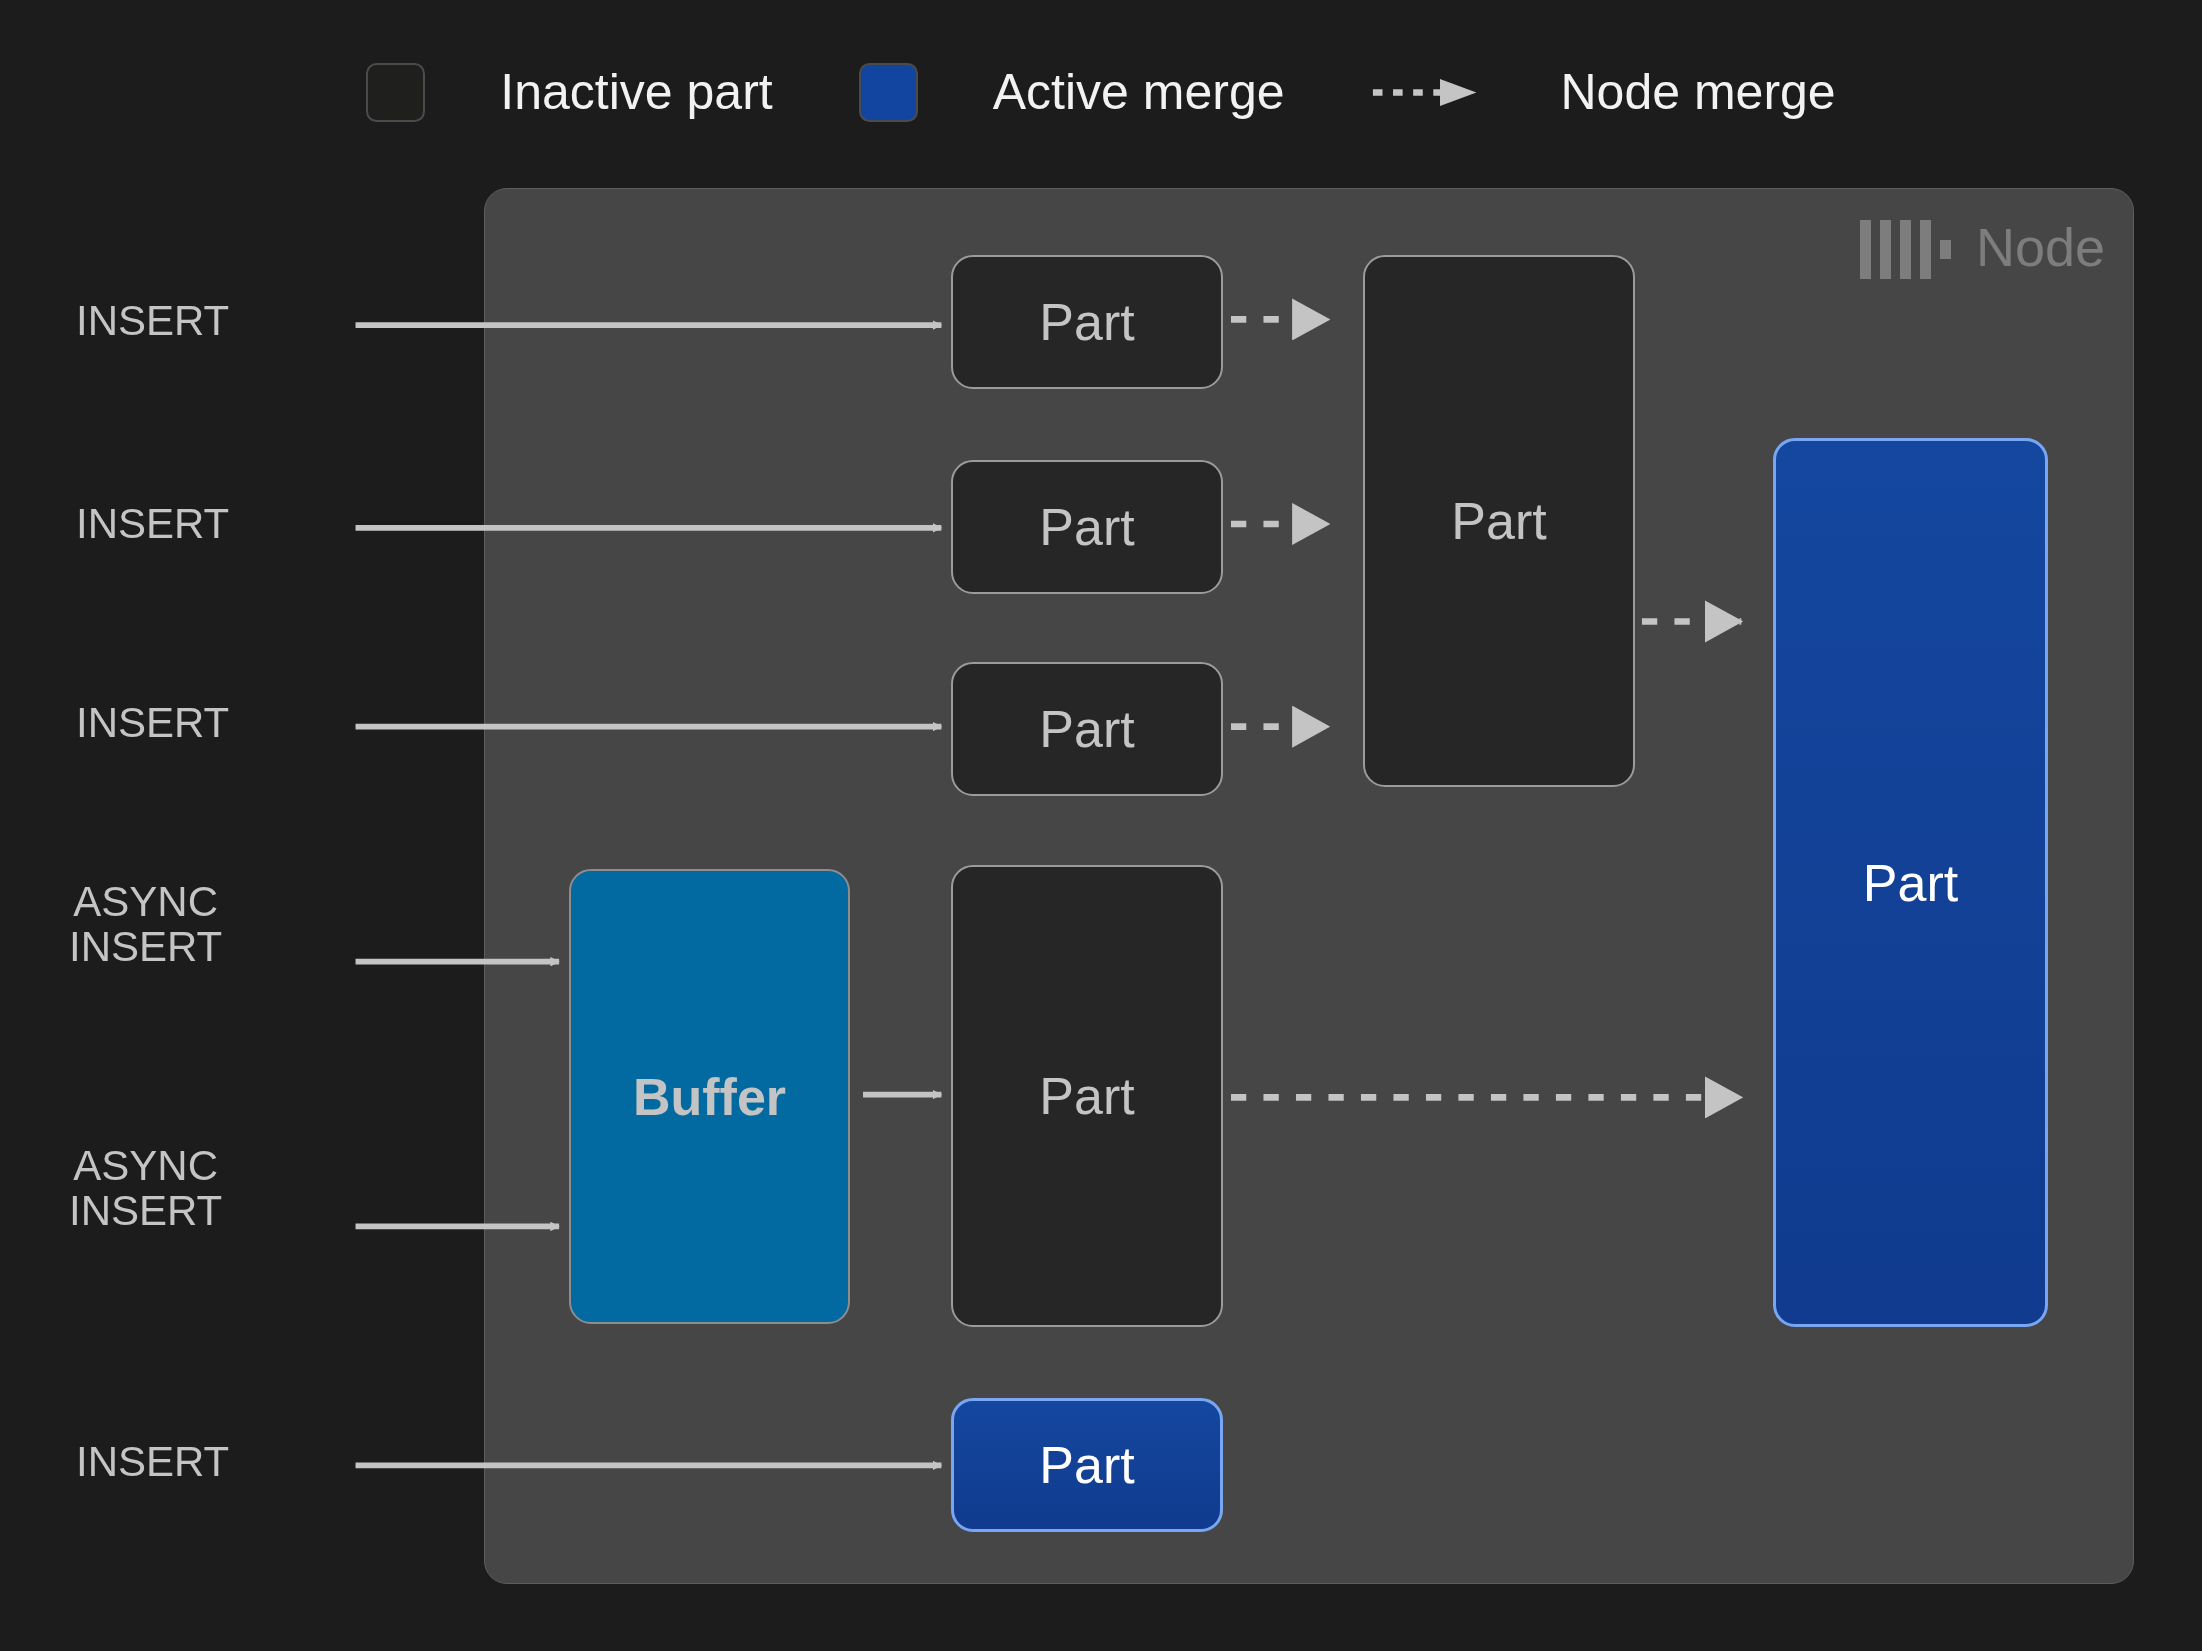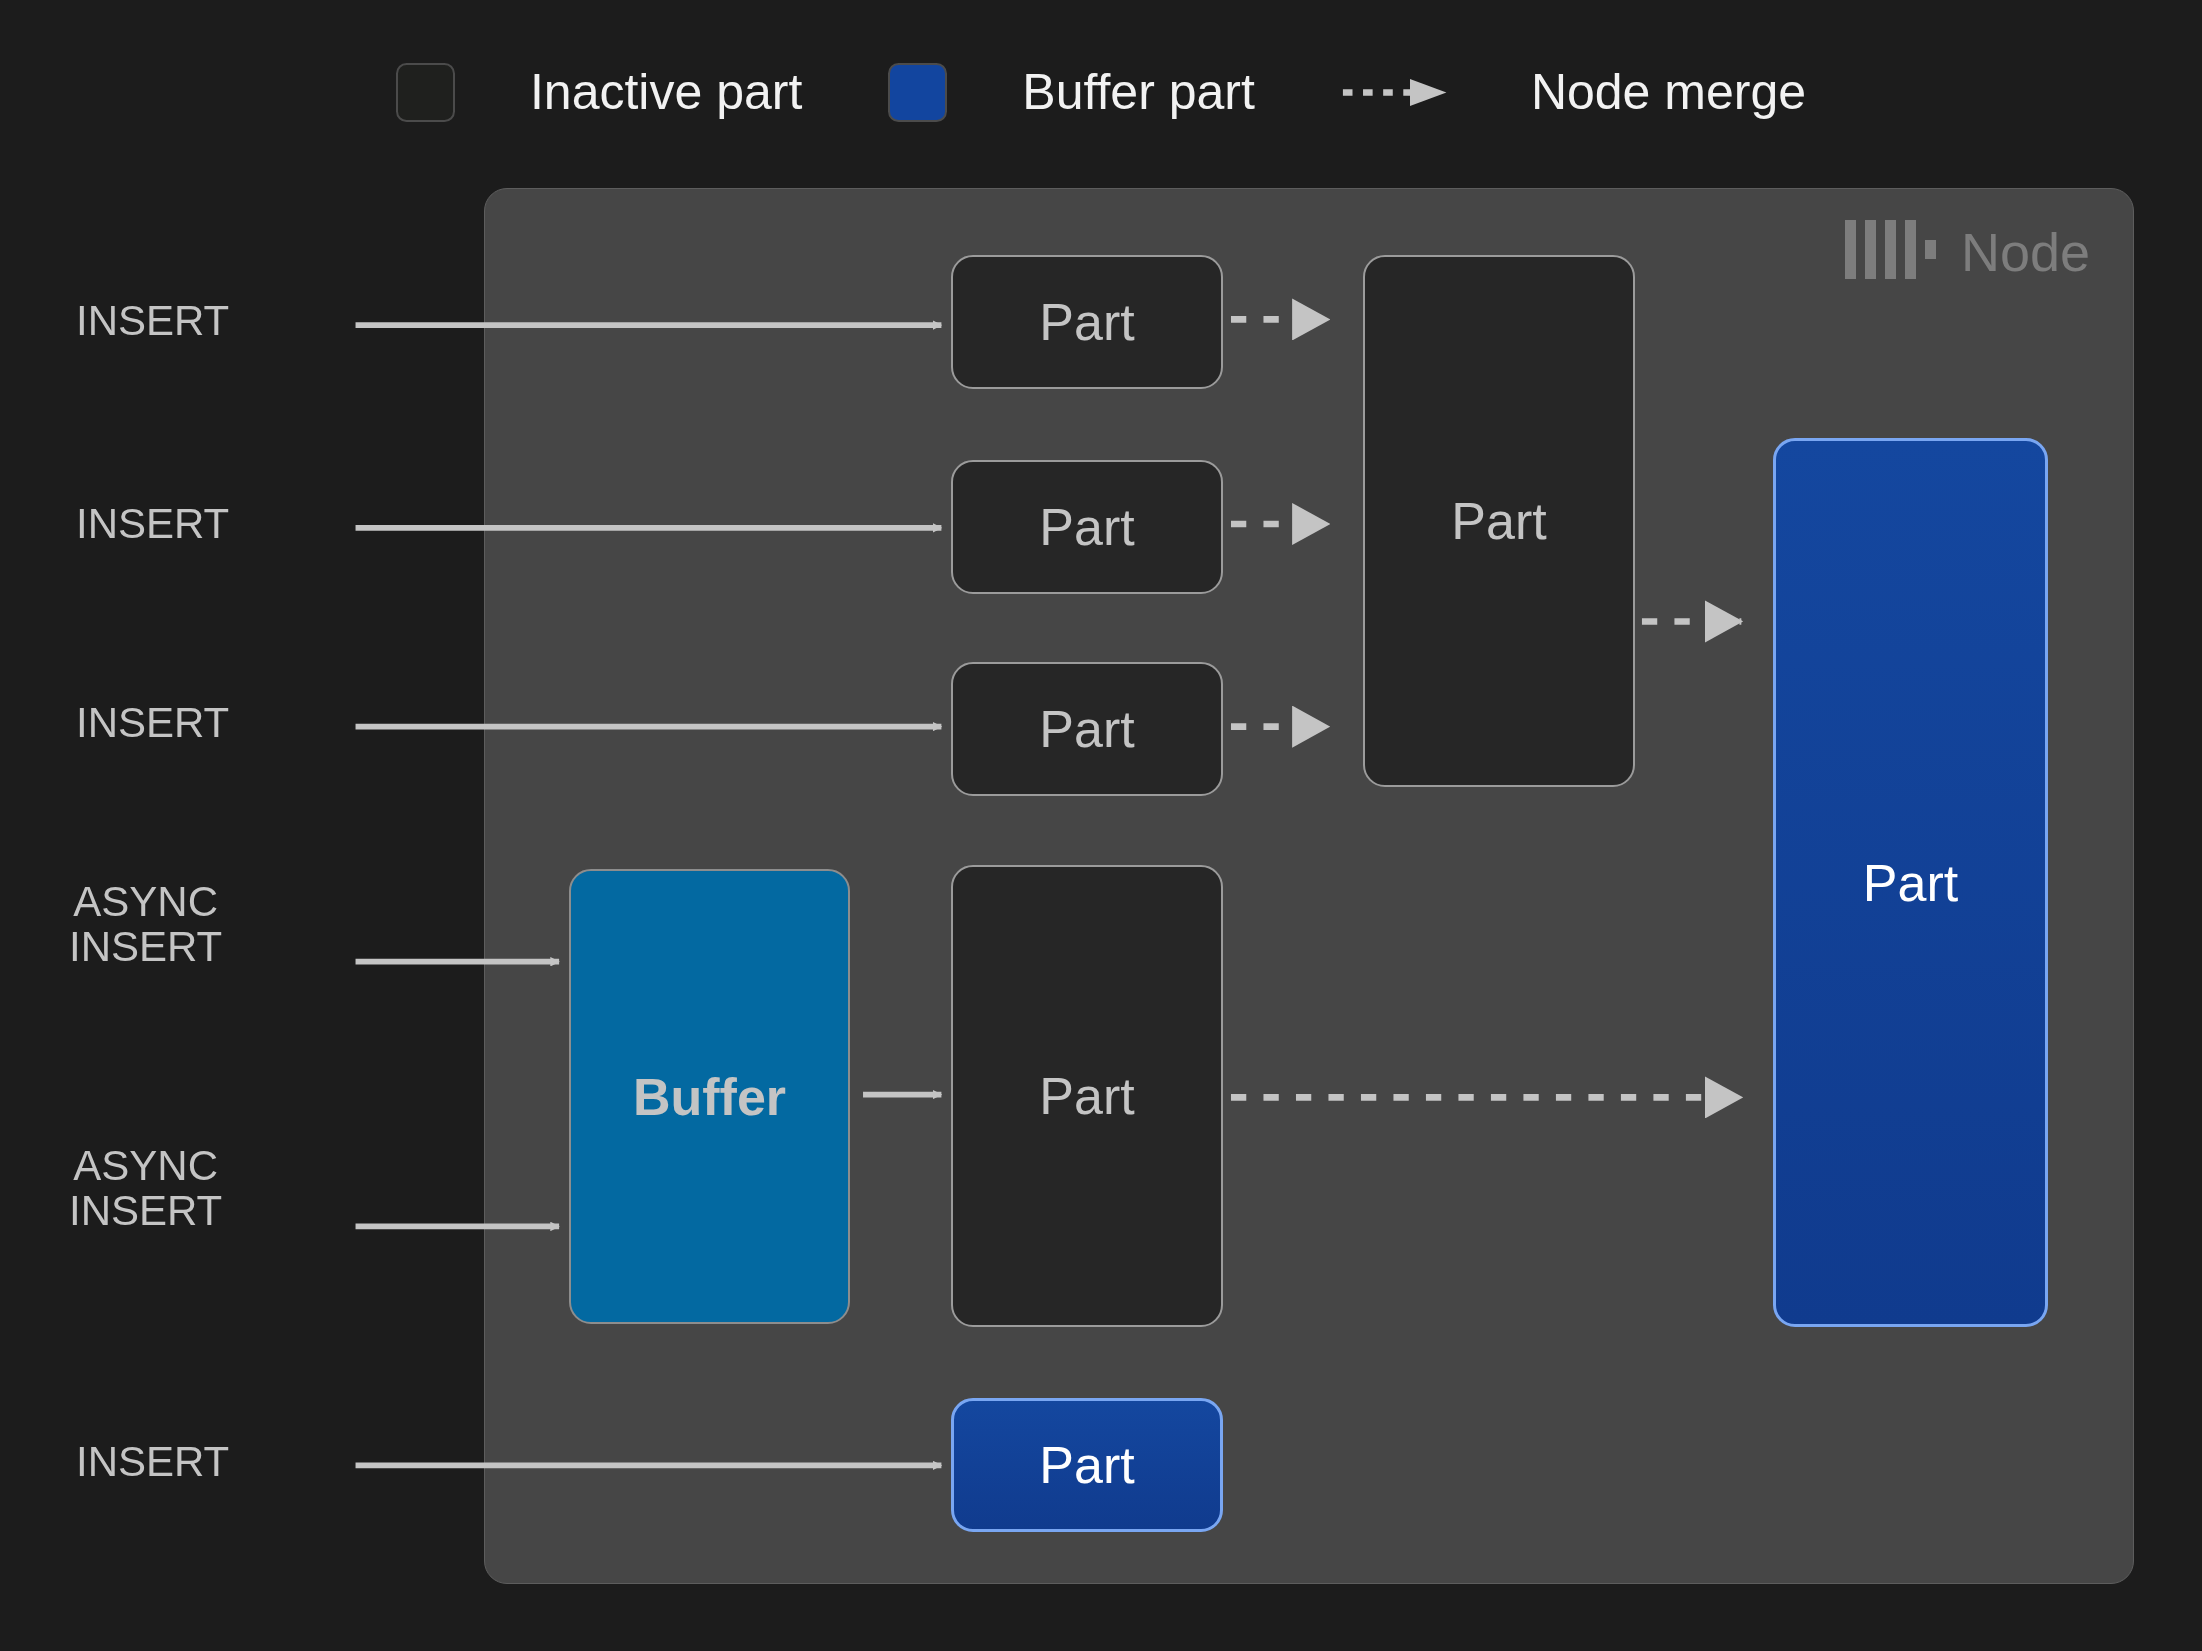--- a/index.html
+++ b/index.html
@@ -72,24 +72,24 @@
     top: 188px;
     width: 1650px;
     height: 1396px;
     box-sizing: border-box;
     background: #464646;
     border: 1.9px solid #5d5d5d;
     border-radius: 23px;
   }
   .node-badge {
     position: absolute;
-    right: 43px;
+    right: 28px;
     top: 31px;
     display: flex;
-    align-items: flex-end;
+    align-items: flex-start;
     padding-left: 16px;
   }
   .ch-logo {
     display: flex;
     align-items: flex-start;
     height: 59px;
   }
   .ch-bar {
     width: 10.5px;
     height: 59px;
@@ -164,21 +164,21 @@
 
   <div class="legend">
 
     <div class="legend-item">
       <span class="legend-swatch sw-inactive"></span>
       <span class="legend-label">Inactive part</span>
     </div>
 
     <div class="legend-item">
       <span class="legend-swatch sw-active"></span>
-      <span class="legend-label">Buffer part</span>
+      <span class="legend-label">Active merge</span>
     </div>
 
     <div class="legend-item">
       <svg class="legend-arrow" viewBox="0 0 120 30">
         <line x1="2" y1="15" x2="72" y2="15" stroke="#c4c4c4" stroke-width="7" stroke-dasharray="10 11"></line>
         <polygon points="72,1 110,15 72,29" fill="#c4c4c4"></polygon>
       </svg>
       <span class="legend-label">Node merge</span>
     </div>
 

